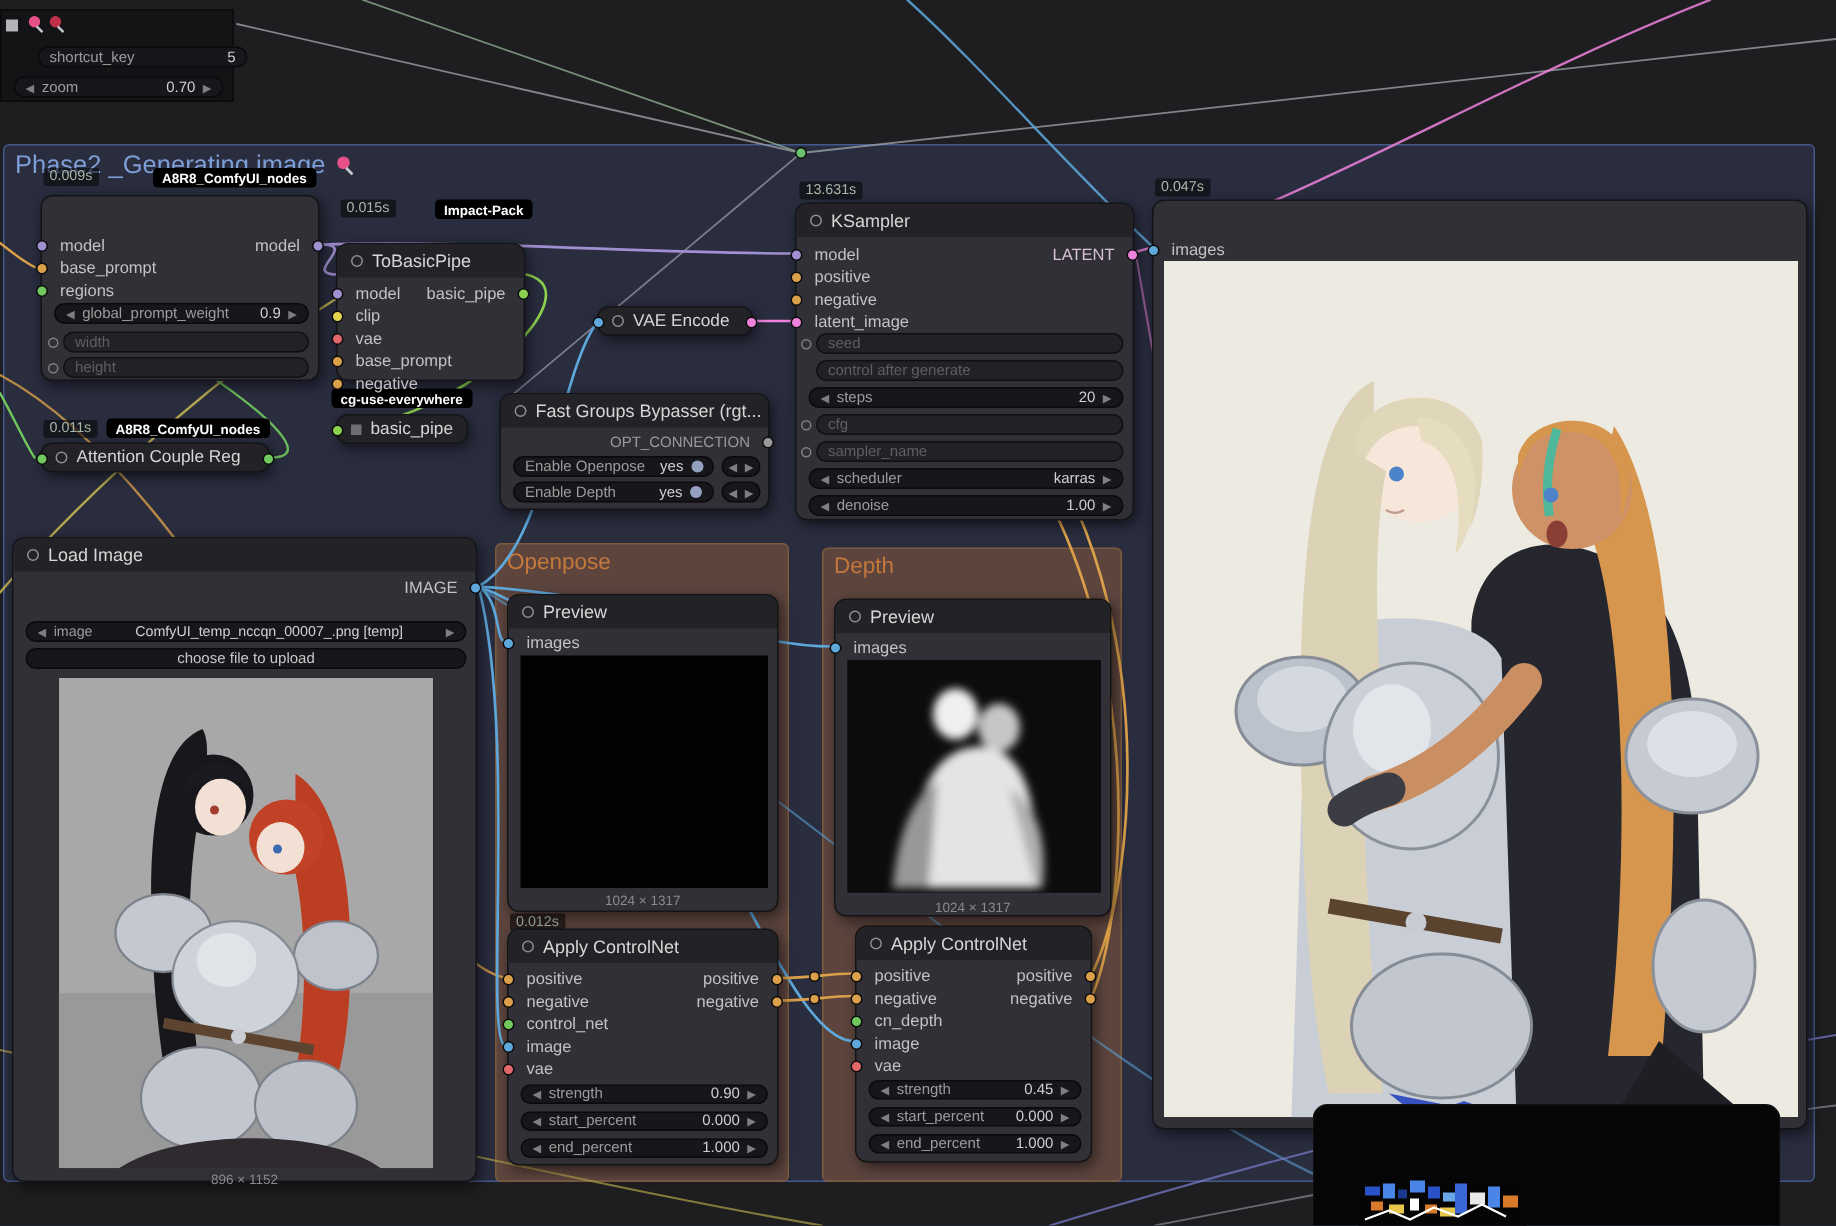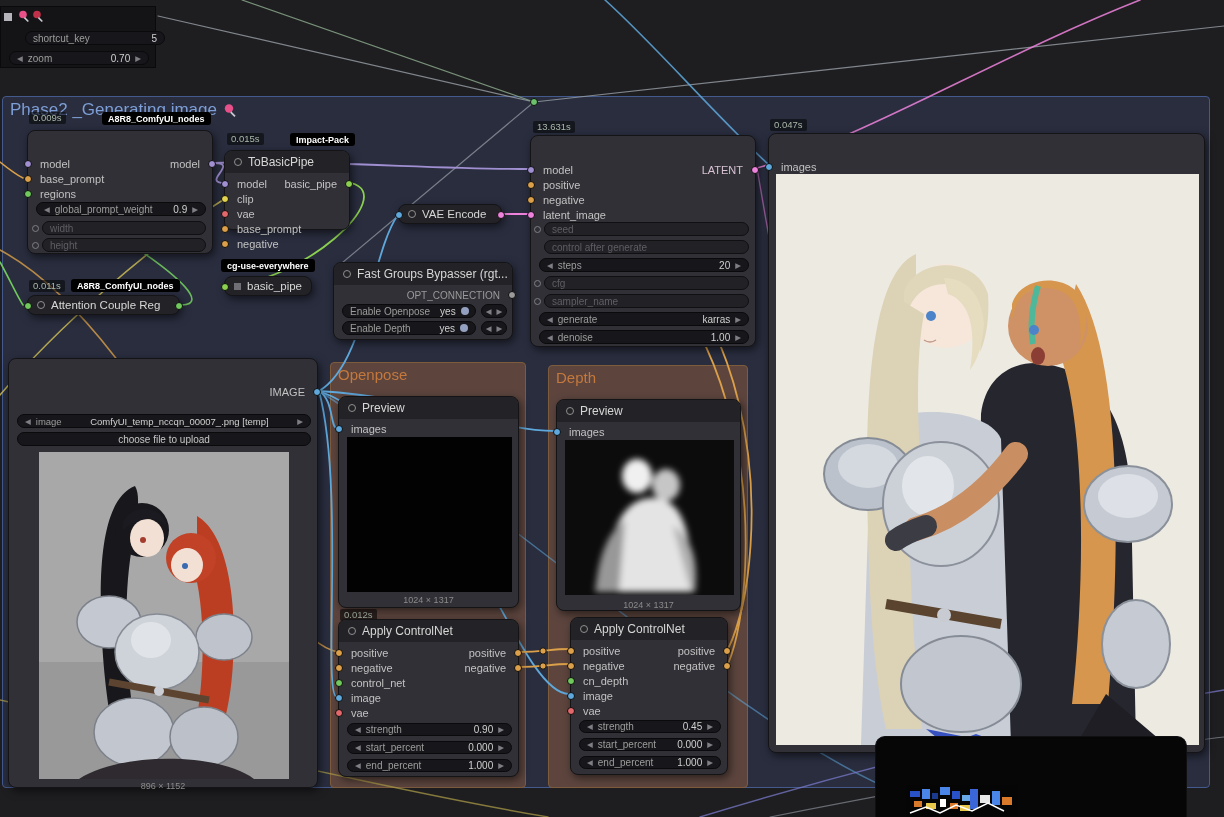--- a/index.html
+++ b/index.html
@@ -171,21 +171,21 @@
   <span class="ring" style="left:4px;top:94px"></span>
   <div class="widget dim" style="left:14px;top:90px;width:164px">
       <span class="wlabel">width</span>
     </div>
   <span class="ring" style="left:4px;top:111px"></span>
   <div class="widget dim" style="left:14px;top:107px;width:164px">
       <span class="wlabel">height</span>
     </div>
 </div>
 
-<div class="node" style="left:224px;top:150px;width:126px;height:80px">
+<div class="node" style="left:224px;top:162px;width:126px;height:92px">
   <div class="node-header">
       <span class="hdot"></span>
       <span>ToBasicPipe</span>
     </div>
   <div class="slot in" style="top:26px">
       <span class="dot c-model"></span>
       <span>model</span>
     </div>
   <div class="slot out" style="top:26px">
       <span>basic_pipe</span>
@@ -254,20 +254,24 @@
     <span>yes</span>
     <span class="toggle"></span>
   </div>
   <div class="widget" style="left:147px;top:58px;width:26px;justify-content:center">
       <span class="arr">◀</span>
       <span class="arr">▶</span>
     </div>
 </div>
 
 <div class="node" style="left:530px;top:135px;width:226px;height:212px">
+  <div class="node-header">
+      <span class="hdot"></span>
+      <span>KSampler</span>
+    </div>
   <div class="slot in" style="top:27px">
       <span class="dot c-model"></span>
       <span>model</span>
     </div>
   <div class="slot out" style="top:27px;color:#d8c2d4">
       <span>LATENT</span>
       <span class="dot c-latent"></span>
     </div>
   <div class="slot in" style="top:42px">
       <span class="dot c-cond"></span>
@@ -298,21 +302,21 @@
   <span class="ring" style="left:3px;top:144px"></span>
   <div class="widget dim" style="left:13px;top:140px;width:205px">
       <span class="wlabel">cfg</span>
     </div>
   <span class="ring" style="left:3px;top:162px"></span>
   <div class="widget dim" style="left:13px;top:158px;width:205px">
       <span class="wlabel">sampler_name</span>
     </div>
   <div class="widget" style="left:8px;top:176px;width:210px">
     <span class="arr">◀</span>
-    <span class="wlabel">generate</span>
+    <span class="wlabel">scheduler</span>
     <span class="spacer"></span>
     <span>karras</span>
     <span class="arr">▶</span>
   </div>
   <div class="widget" style="left:8px;top:194px;width:210px">
     <span class="arr">◀</span>
     <span class="wlabel">denoise</span>
     <span class="spacer"></span>
     <span>1.00</span>
     <span class="arr">▶</span>
@@ -354,20 +358,24 @@
       <circle cx="168" cy="441" r="7" fill="#c8ccd2"></circle>
       <ellipse cx="185" cy="510" rx="60" ry="48" fill="#c2c7cf" stroke="#868c96" stroke-width="2"></ellipse>
       <path d="M150,555 L170,571 L200,560 L230,571 Z" fill="#3752c0"></path>
       <ellipse cx="360" cy="470" rx="34" ry="44" fill="#c6cbd3" stroke="#8b919b" stroke-width="2"></ellipse>
       <path d="M330,520 L390,571 L300,571 Z" fill="#1e1e24"></path>
     </svg>
   </div>
 </div>
 
 <div class="node" style="left:8px;top:358px;width:310px;height:430px">
+  <div class="node-header">
+      <span class="hdot"></span>
+      <span>Load Image</span>
+    </div>
   <div class="slot out" style="top:26px">
       <span>IMAGE</span>
       <span class="dot c-image"></span>
     </div>
   <div class="widget" style="left:8px;top:55px;width:294px;font-size:9.5px">
     <span class="arr">◀</span>
     <span class="wlabel">image</span>
     <span class="spacer"></span>
     <span>ComfyUI_temp_nccqn_00007_.png [temp]</span>
     <span class="spacer"></span>

